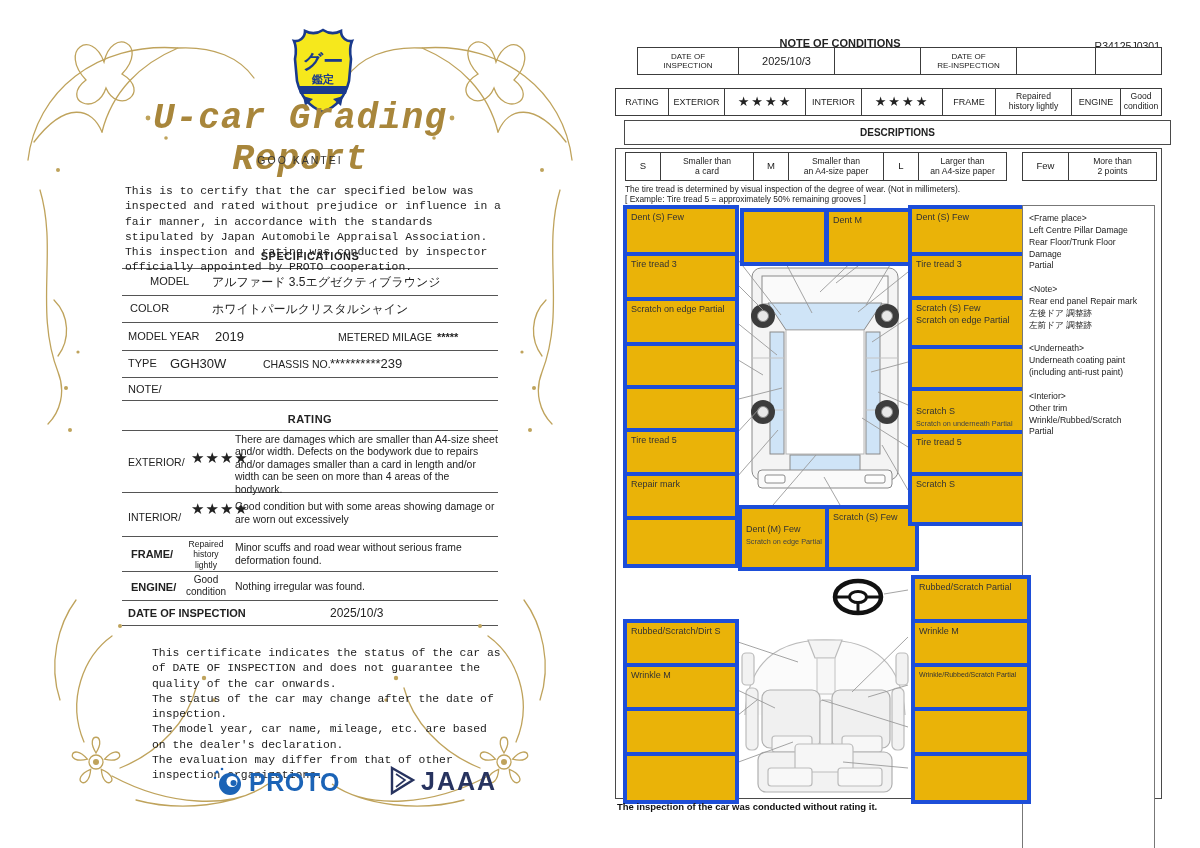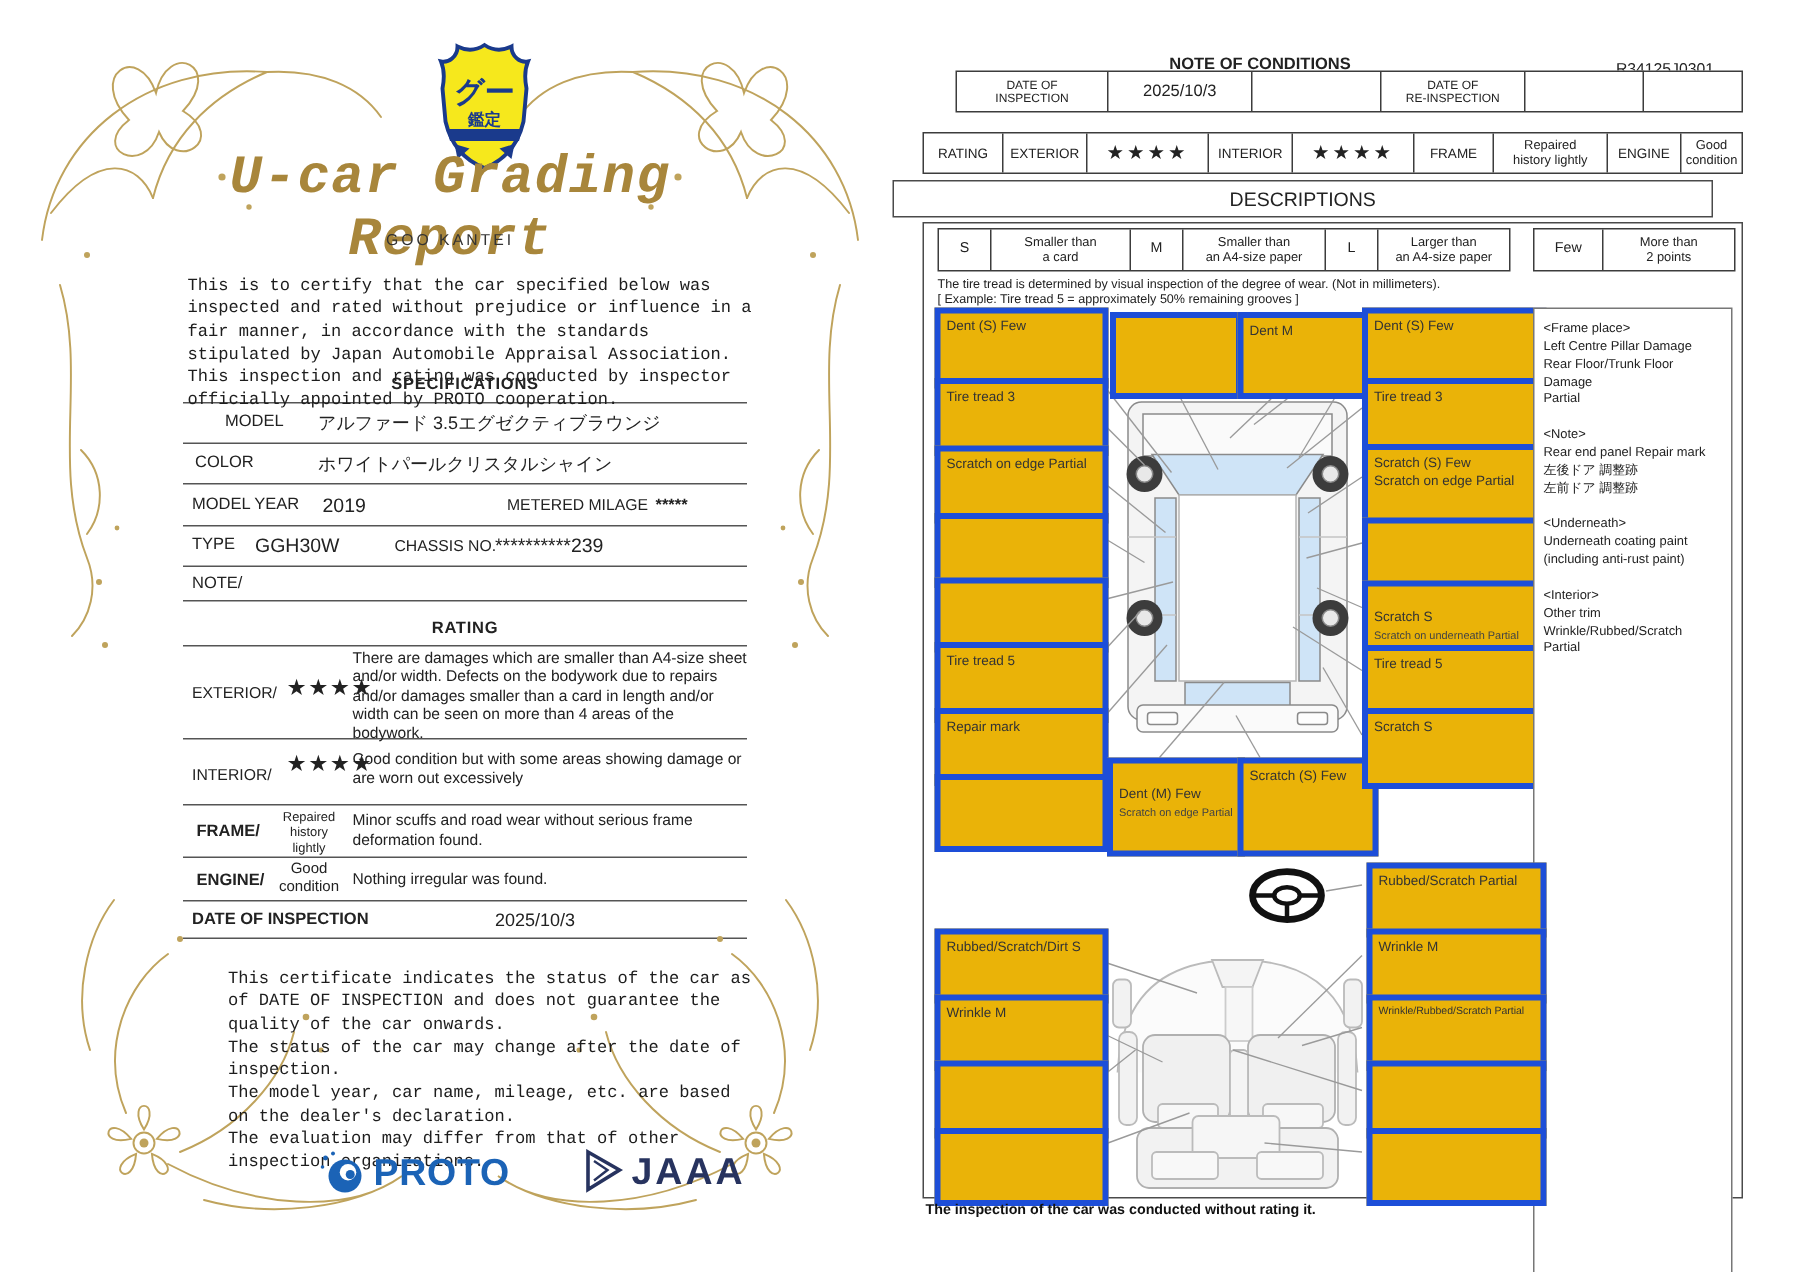--- a/index.html
+++ b/index.html
@@ -160,21 +160,21 @@
 </div>
 <div class="abs" style="left:390px;top:766px;display:flex;align-items:center;gap:5px;z-index:2">
   <svg width="26" height="30" viewBox="0 0 26 30">
     <polygon points="2,2 23,14 2,27" fill="none" stroke="#27335f" stroke-width="2.4"></polygon>
     <polyline points="6,8 15,14 6,21" fill="none" stroke="#27335f" stroke-width="1.6"></polyline>
   </svg>
   <span style="font-size:25px;font-weight:800;color:#27335f;letter-spacing:2px">JAAA</span>
 </div>
 
 <div class="abs" style="left:615px;top:37px;width:450px;text-align:center;font-size:11px;font-weight:bold;z-index:2">NOTE OF CONDITIONS</div>
-<div class="abs" style="left:1060px;top:40px;width:100px;text-align:center;font-size:10.5px;z-index:2">R34125J0301</div>
+<div class="abs" style="left:1060px;top:40px;width:100px;text-align:right;font-size:10.5px;z-index:2">R34125J0301</div>
 
 <div class="cellrow" style="left:637px;top:47px;width:523px;height:26px">
   <div class="c" style="width:100px;font-size:8px">DATE OF
 INSPECTION</div>
   <div class="c" style="width:95px;font-size:11px">2025/10/3</div>
   <div class="c" style="width:85px"></div>
   <div class="c" style="width:95px;font-size:8px">DATE OF
 RE-INSPECTION</div>
   <div class="c" style="width:78px"></div>
   <div class="c" style="flex:1"></div>
@@ -187,22 +187,22 @@
   <div class="c" style="width:55px;font-size:9px">INTERIOR</div>
   <div class="c stars" style="width:80px">★★★★</div>
   <div class="c" style="width:52px;font-size:9px">FRAME</div>
   <div class="c" style="width:75px;font-size:8.6px">Repaired
 history lightly</div>
   <div class="c" style="width:48px;font-size:9px">ENGINE</div>
   <div class="c" style="flex:1;font-size:8.6px">Good
 condition</div>
 </div>
 
-<div class="box" style="left:595px;top:120px;width:545px;height:23px;display:flex;align-items:center;
-     justify-content:center;font-size:13px;font-weight:normal;z-index:3">DESCRIPTIONS</div>
+<div class="box" style="left:624px;top:120px;width:545px;height:23px;display:flex;align-items:center;
+     justify-content:center;font-size:10px;font-weight:bold;z-index:3">DESCRIPTIONS</div>
 
 <div class="box" style="left:615px;top:148px;width:545px;height:649px;z-index:1"></div>
 
 <div class="cellrow" style="left:625px;top:152px;width:380px;height:27px;border-width:1px">
   <div class="c" style="width:34px;font-size:9.5px">S</div>
   <div class="c" style="width:92px;font-size:8.6px">Smaller than
 a card</div>
   <div class="c" style="width:34px;font-size:9.5px">M</div>
   <div class="c" style="width:94px;font-size:8.6px">Smaller than
 an A4-size paper</div>

